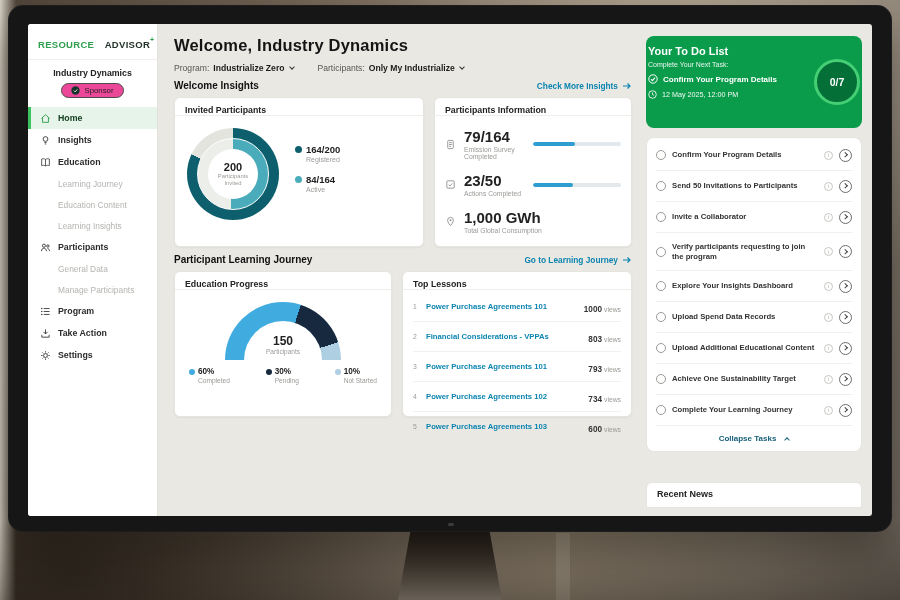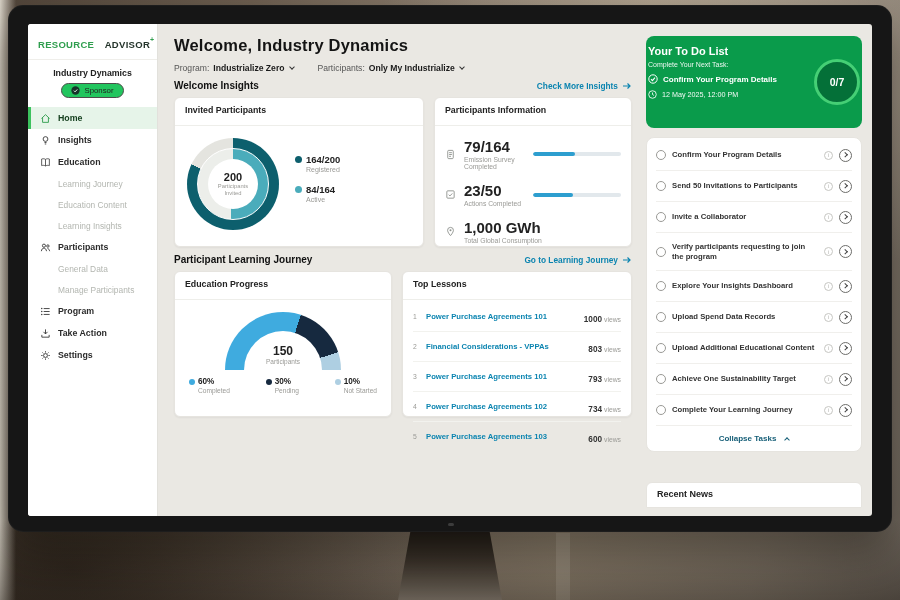--- a/index.html
+++ b/index.html
@@ -26,21 +26,21 @@
 .screen{position:absolute;left:20px;top:19px;width:844px;height:492px;background:#eae8e3;
  border-radius:3px;overflow:hidden;display:flex}
 
 .sidebar{width:130px;background:#fff;border-right:1px solid #e2e1dc;flex-shrink:0;display:flex;flex-direction:column}
 .logo{padding:10px 10px 7px;border-bottom:1px solid #efeeea;white-space:nowrap}
 .logo .p1{color:#2f9e4e;font-weight:bold;font-size:9.5px;letter-spacing:.3px}
 .logo .p2{color:#24342b;font-weight:bold;font-size:9.5px;letter-spacing:.3px;margin-left:6px}
 .logo sup{color:#2f9e4e;font-size:7px;font-weight:bold}
 .org{text-align:center;font-size:8.8px;font-weight:bold;color:#222;margin:8px 4px 5px}
 .badge{margin:0 auto 9px;display:flex;align-items:center;gap:4px;border:1px solid #4c4c4a;
- border-radius:10px;padding:2px 9px;font-size:7.8px;color:#222;width:max-content;cursor:pointer;background:#22c55e}
+ border-radius:10px;padding:2px 9px;font-size:7.8px;color:#222;width:max-content;cursor:pointer;background:#ec4899}
 .nav{display:flex;flex-direction:column}
 .nav-item{display:flex;align-items:center;gap:7px;padding:0 12px;font-size:8.8px;font-weight:bold;
  color:#2c2c2c;height:22px;cursor:pointer}
 .nav-item .ic{width:11px;height:11px;color:#3b3b3b;flex-shrink:0;display:inline-flex}
 .nav-item.active{background:#e6f4e9;border-left:3px solid #3cc25e;padding-left:9px;color:#15401f}
 .nav-item.active .ic{color:#2f9e4e}
 .nav-item.sub{padding-left:30px;font-weight:normal;color:#b3b6b0;font-size:8.4px;height:21px}
 
 .main{flex:1;padding:12px 12px 0 16px;overflow:hidden;min-width:0}
 .welcome{font-size:16.5px;font-weight:bold;color:#141414;letter-spacing:.2px}
@@ -49,21 +49,21 @@
 .filter b{color:#1b1b1b;margin-left:4px}
 .chev{display:inline-block;width:4px;height:4px;border-right:1.2px solid #333;border-bottom:1.2px solid #333;
  transform:rotate(45deg);margin:-2px 0 0 5px}
 .chev-up{display:inline-block;width:4px;height:4px;border-right:1.3px solid #155e77;border-bottom:1.3px solid #155e77;
  transform:rotate(225deg);margin:3px 0 0 5px}
 .sec-row{display:flex;justify-content:space-between;align-items:center;margin:7px 0 6px}
 .sec-title{font-size:10px;font-weight:bold;color:#111}
 .sec-link{font-size:8.3px;font-weight:bold;color:#0b84b0;display:flex;gap:4px;align-items:center;cursor:pointer;text-decoration:none}
 .cards{display:flex;gap:10px}
 .card{background:#fff;border:1px solid #e6e4df;border-radius:6px;box-shadow:0 1px 2px rgba(0,0,0,.05);min-width:0}
-.card-h{padding:7px 10px 10px;font-size:8.8px;font-weight:bold;color:#222;border-bottom:1px solid #eeeeea}
+.card-h{padding:7px 10px 0;font-size:8.8px;font-weight:bold;color:#222;border-bottom:1px solid #eeeeea}
 .row1 .card{height:150px}
 .row2 .card{height:146px}
 .c-invited{width:250px;flex-shrink:0}
 .c-info{flex:1}
 .c-edu{width:218px;flex-shrink:0}
 .c-lessons{flex:1}
 
 .donut-body{display:flex;align-items:center;gap:16px;padding:12px 12px}
 .donut{width:92px;height:92px;position:relative;flex-shrink:0}
 .d-outer{position:absolute;inset:0;border-radius:50%}

